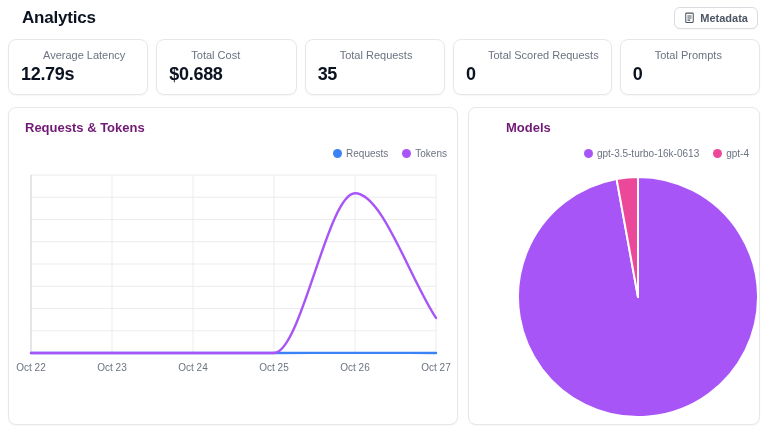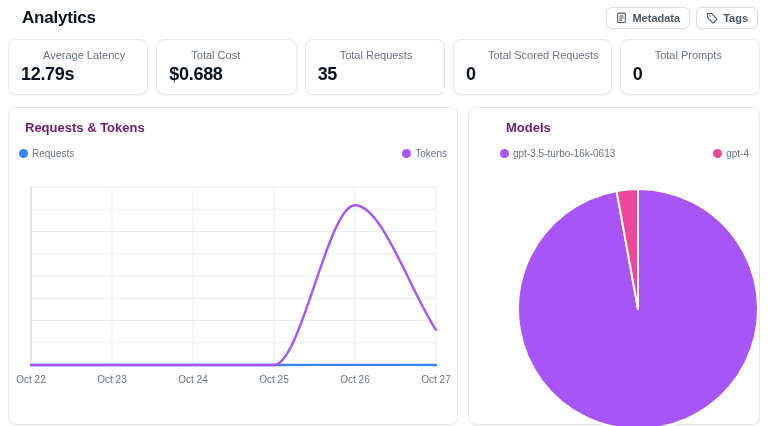--- a/index.html
+++ b/index.html
@@ -38,50 +38,41 @@
 
   
   .charts { display:flex; gap:10px; margin-top:12px; }
   .panel {
     background:#fff; border:1px solid #e5e7eb; border-radius:8px;
     padding:10px; height:318px; box-shadow:0 1px 2px rgba(0,0,0,0.04);
   }
   .panel-line { width:450px; }
   .panel-pie  { width:292px;padding-left:31px; }
   .panel h2 { font-size:13px; font-weight:700; color:#701a75; margin:2px 0 10px 6px; }
-  .legend { display:flex; justify-content:space-between; align-items:center; gap:14px; height:16px; margin-bottom:20px; }
+  .legend { display:flex; justify-content:flex-end; align-items:center; gap:14px; height:16px; margin-bottom:8px; }
   .legend-item { display:inline-flex; align-items:center; gap:4px; font-size:10px; color:#6b7280; }
   .legend-dot { width:9px; height:9px; border-radius:50%; display:inline-block; }
   svg.chart { display:block; overflow:visible; }
 </style>
 </head>
 <body>
 
 <div class="page">
 
   <div class="hdr">
     <h1>Analytics</h1>
     <div class="hdr-actions">
       <button class="btn">
         <span style="display:inline-flex;">
           <svg width="11" height="12" viewBox="0 0 14 15" fill="none" stroke="#4b5563" stroke-width="1.3" stroke-linecap="round">
             <rect x="2.2" y="1.3" width="9.6" height="12" rx="1.2"></rect>
             <path d="M4.8 5h4.4M4.8 7.6h4.4M4.8 10.2h2.6"></path>
           </svg>
         </span>
         <span>Metadata</span>
-      </button>
-      <button class="btn">
-        <span style="display:inline-flex;">
-          <svg width="12" height="12" viewBox="0 0 14 14" fill="none" stroke="#4b5563" stroke-width="1.3" stroke-linejoin="round">
-            <path d="M1.8 1.8h4.7l5.9 5.9a1 1 0 0 1 0 1.4l-3.3 3.3a1 1 0 0 1-1.4 0L1.8 6.5z"></path>
-            <circle cx="4.7" cy="4.7" r="0.9" fill="#4b5563" stroke="none"></circle>
-          </svg>
-        </span>
-        <span>Tags</span>
       </button>
     </div>
   </div>
 
   <div class="stats">
     <div class="stat-card">
       <div class="stat-label">Average Latency</div>
       <div class="stat-value">12.79s</div>
     </div>
     <div class="stat-card">

